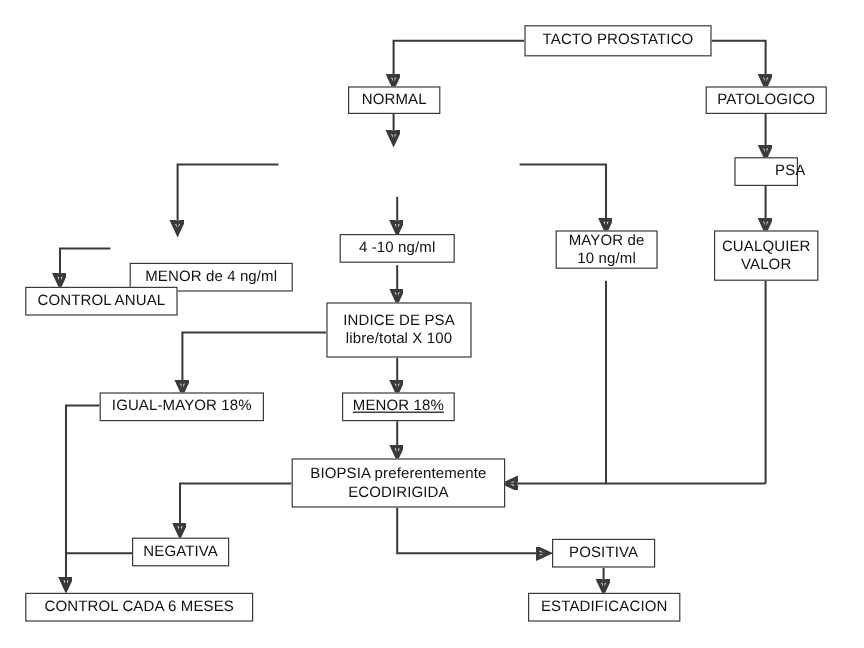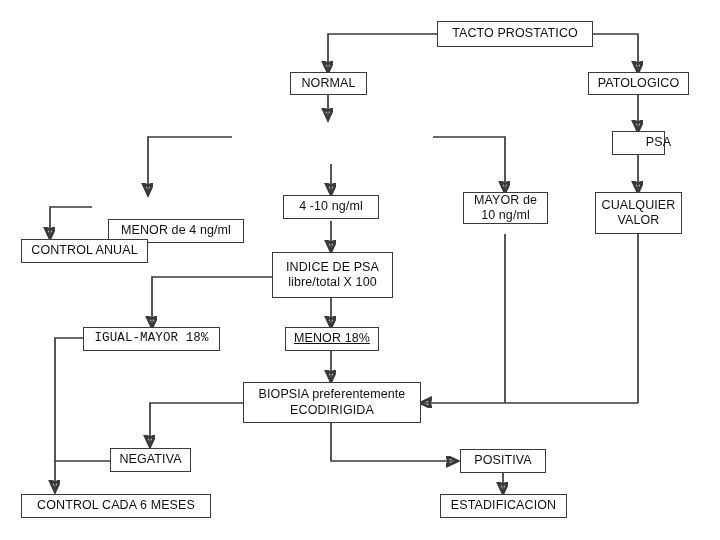--- a/index.html
+++ b/index.html
@@ -129,21 +129,21 @@
 
   <div class="node" style="left:21px;top:239px;width:127px;height:24px;">
     <span>CONTROL ANUAL</span>
   </div>
 
   <div class="node" style="left:272px;top:252px;width:121px;height:46px;">
     <span>INDICE DE PSA
 libre/total X 100</span>
   </div>
 
-  <div class="node" style="left:83px;top:327px;width:137px;height:24px;font-family:Liberation Mono, monospace;">
+  <div class="node" style="left:83px;top:327px;width:137px;height:24px;">
     <span>IGUAL-MAYOR 18%</span>
   </div>
 
   <div class="node" style="left:285px;top:327px;width:94px;height:24px;text-decoration:underline;">
     <span>MENOR 18%</span>
   </div>
 
   <div class="node" style="left:243px;top:382px;width:178px;height:41px;">
     <span>BIOPSIA preferentemente
 ECODIRIGIDA</span>

